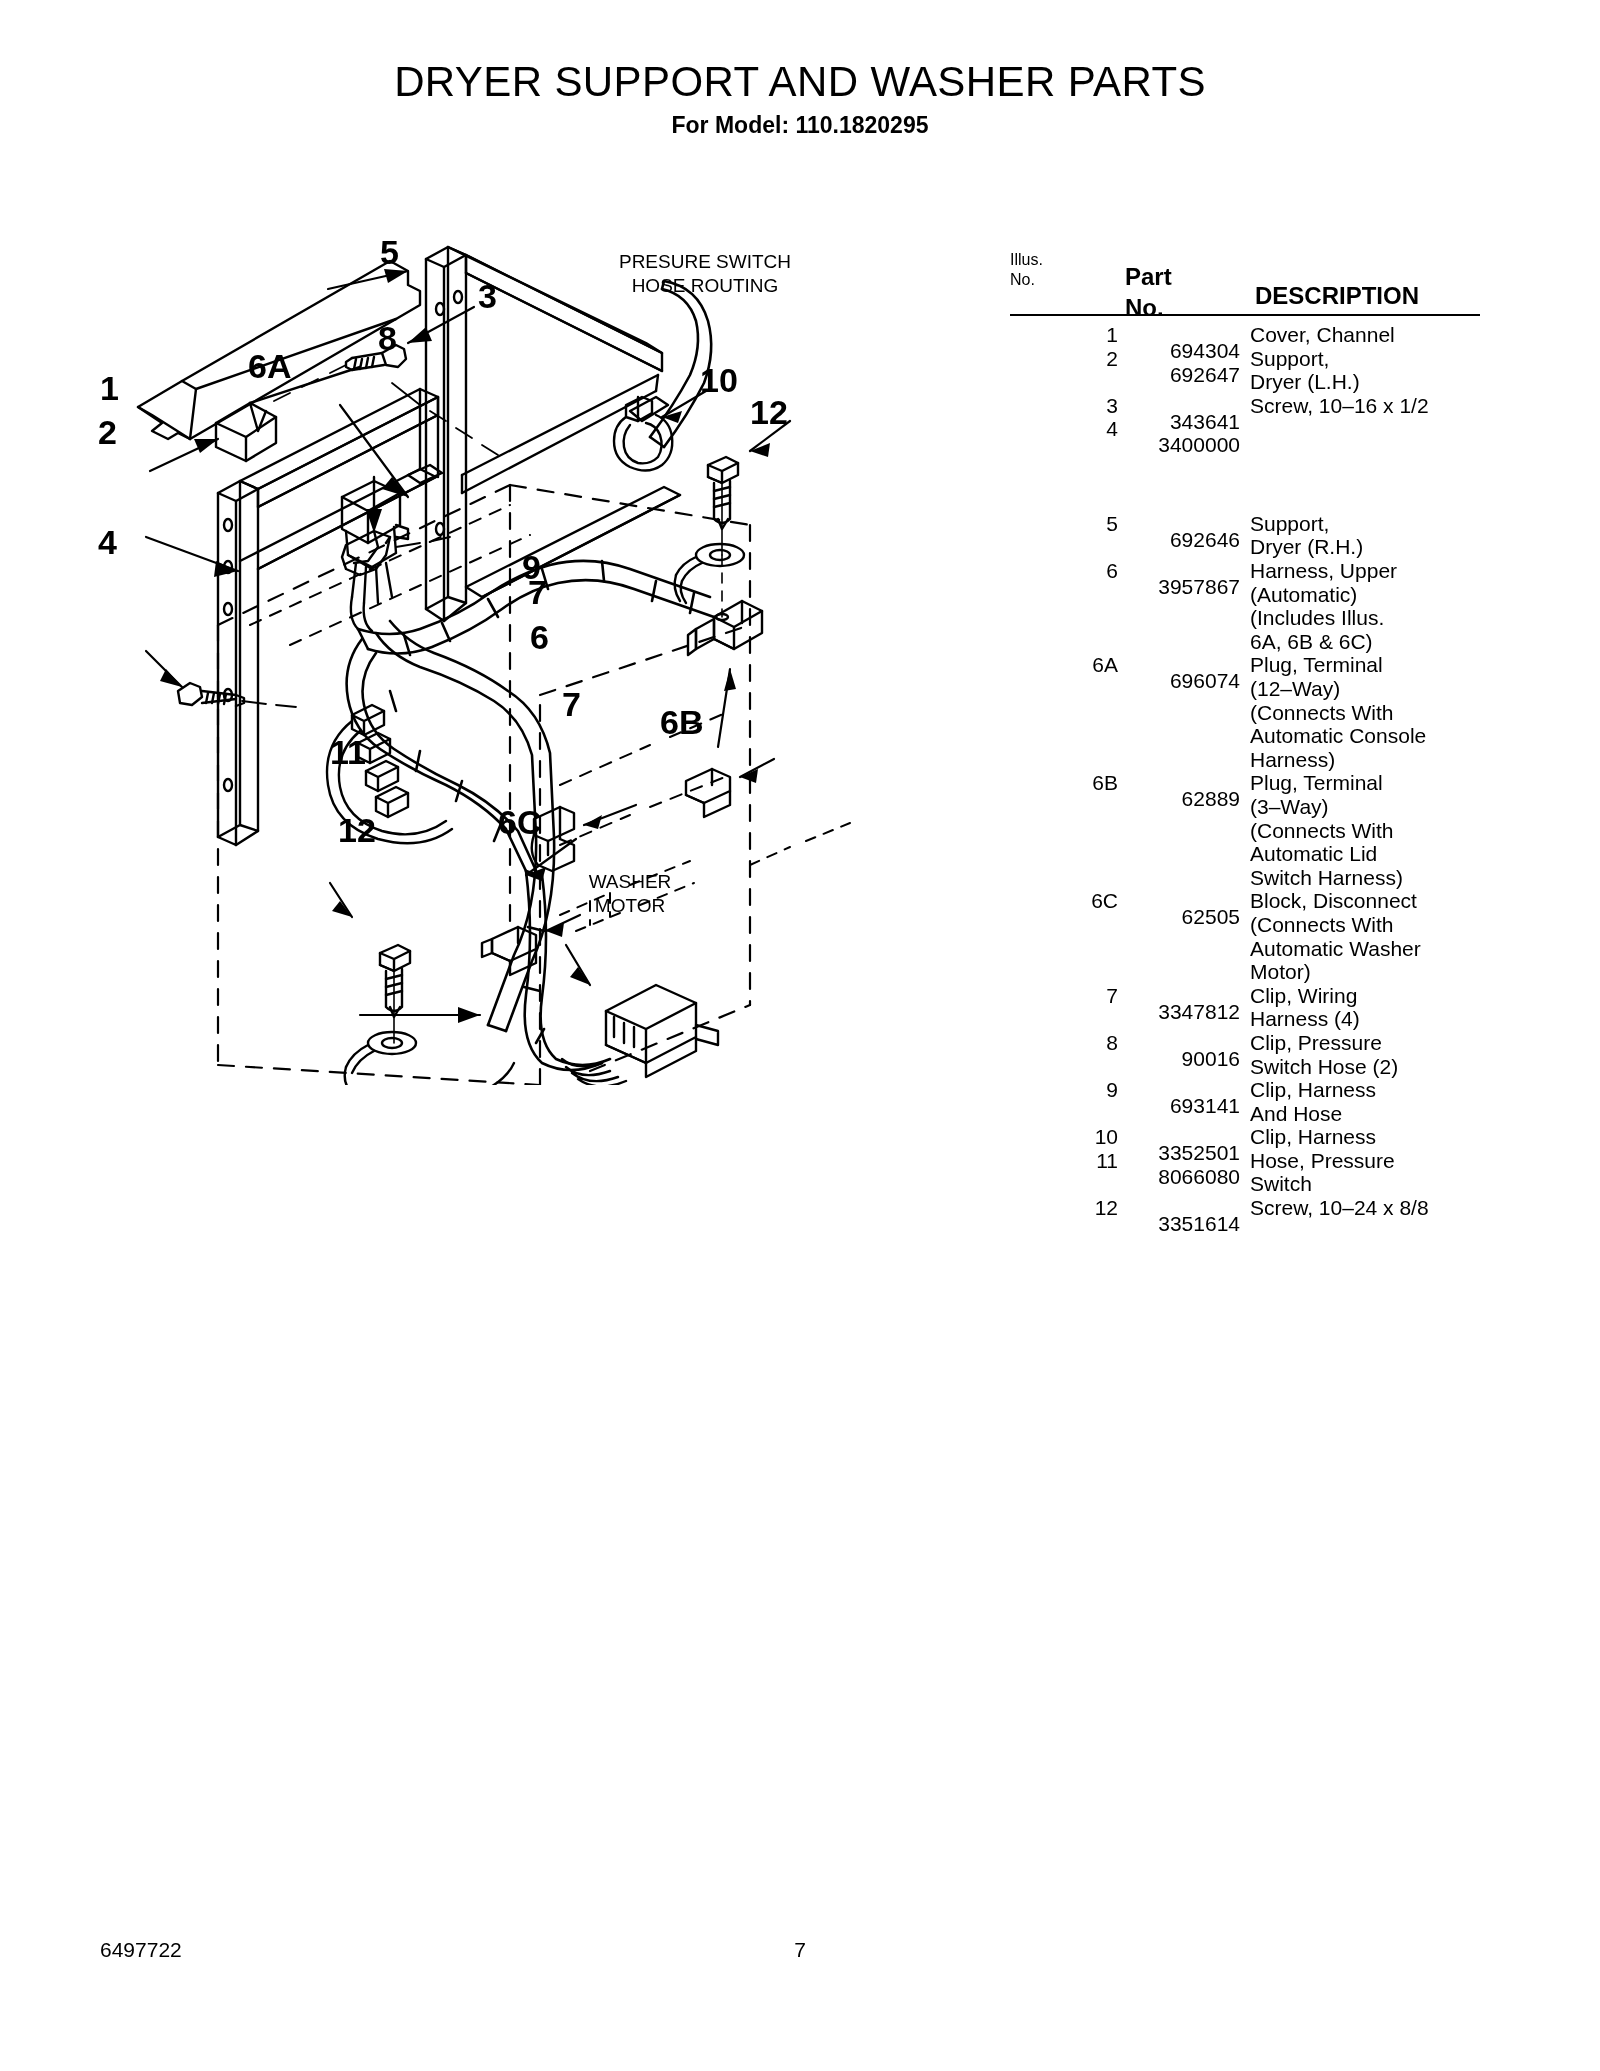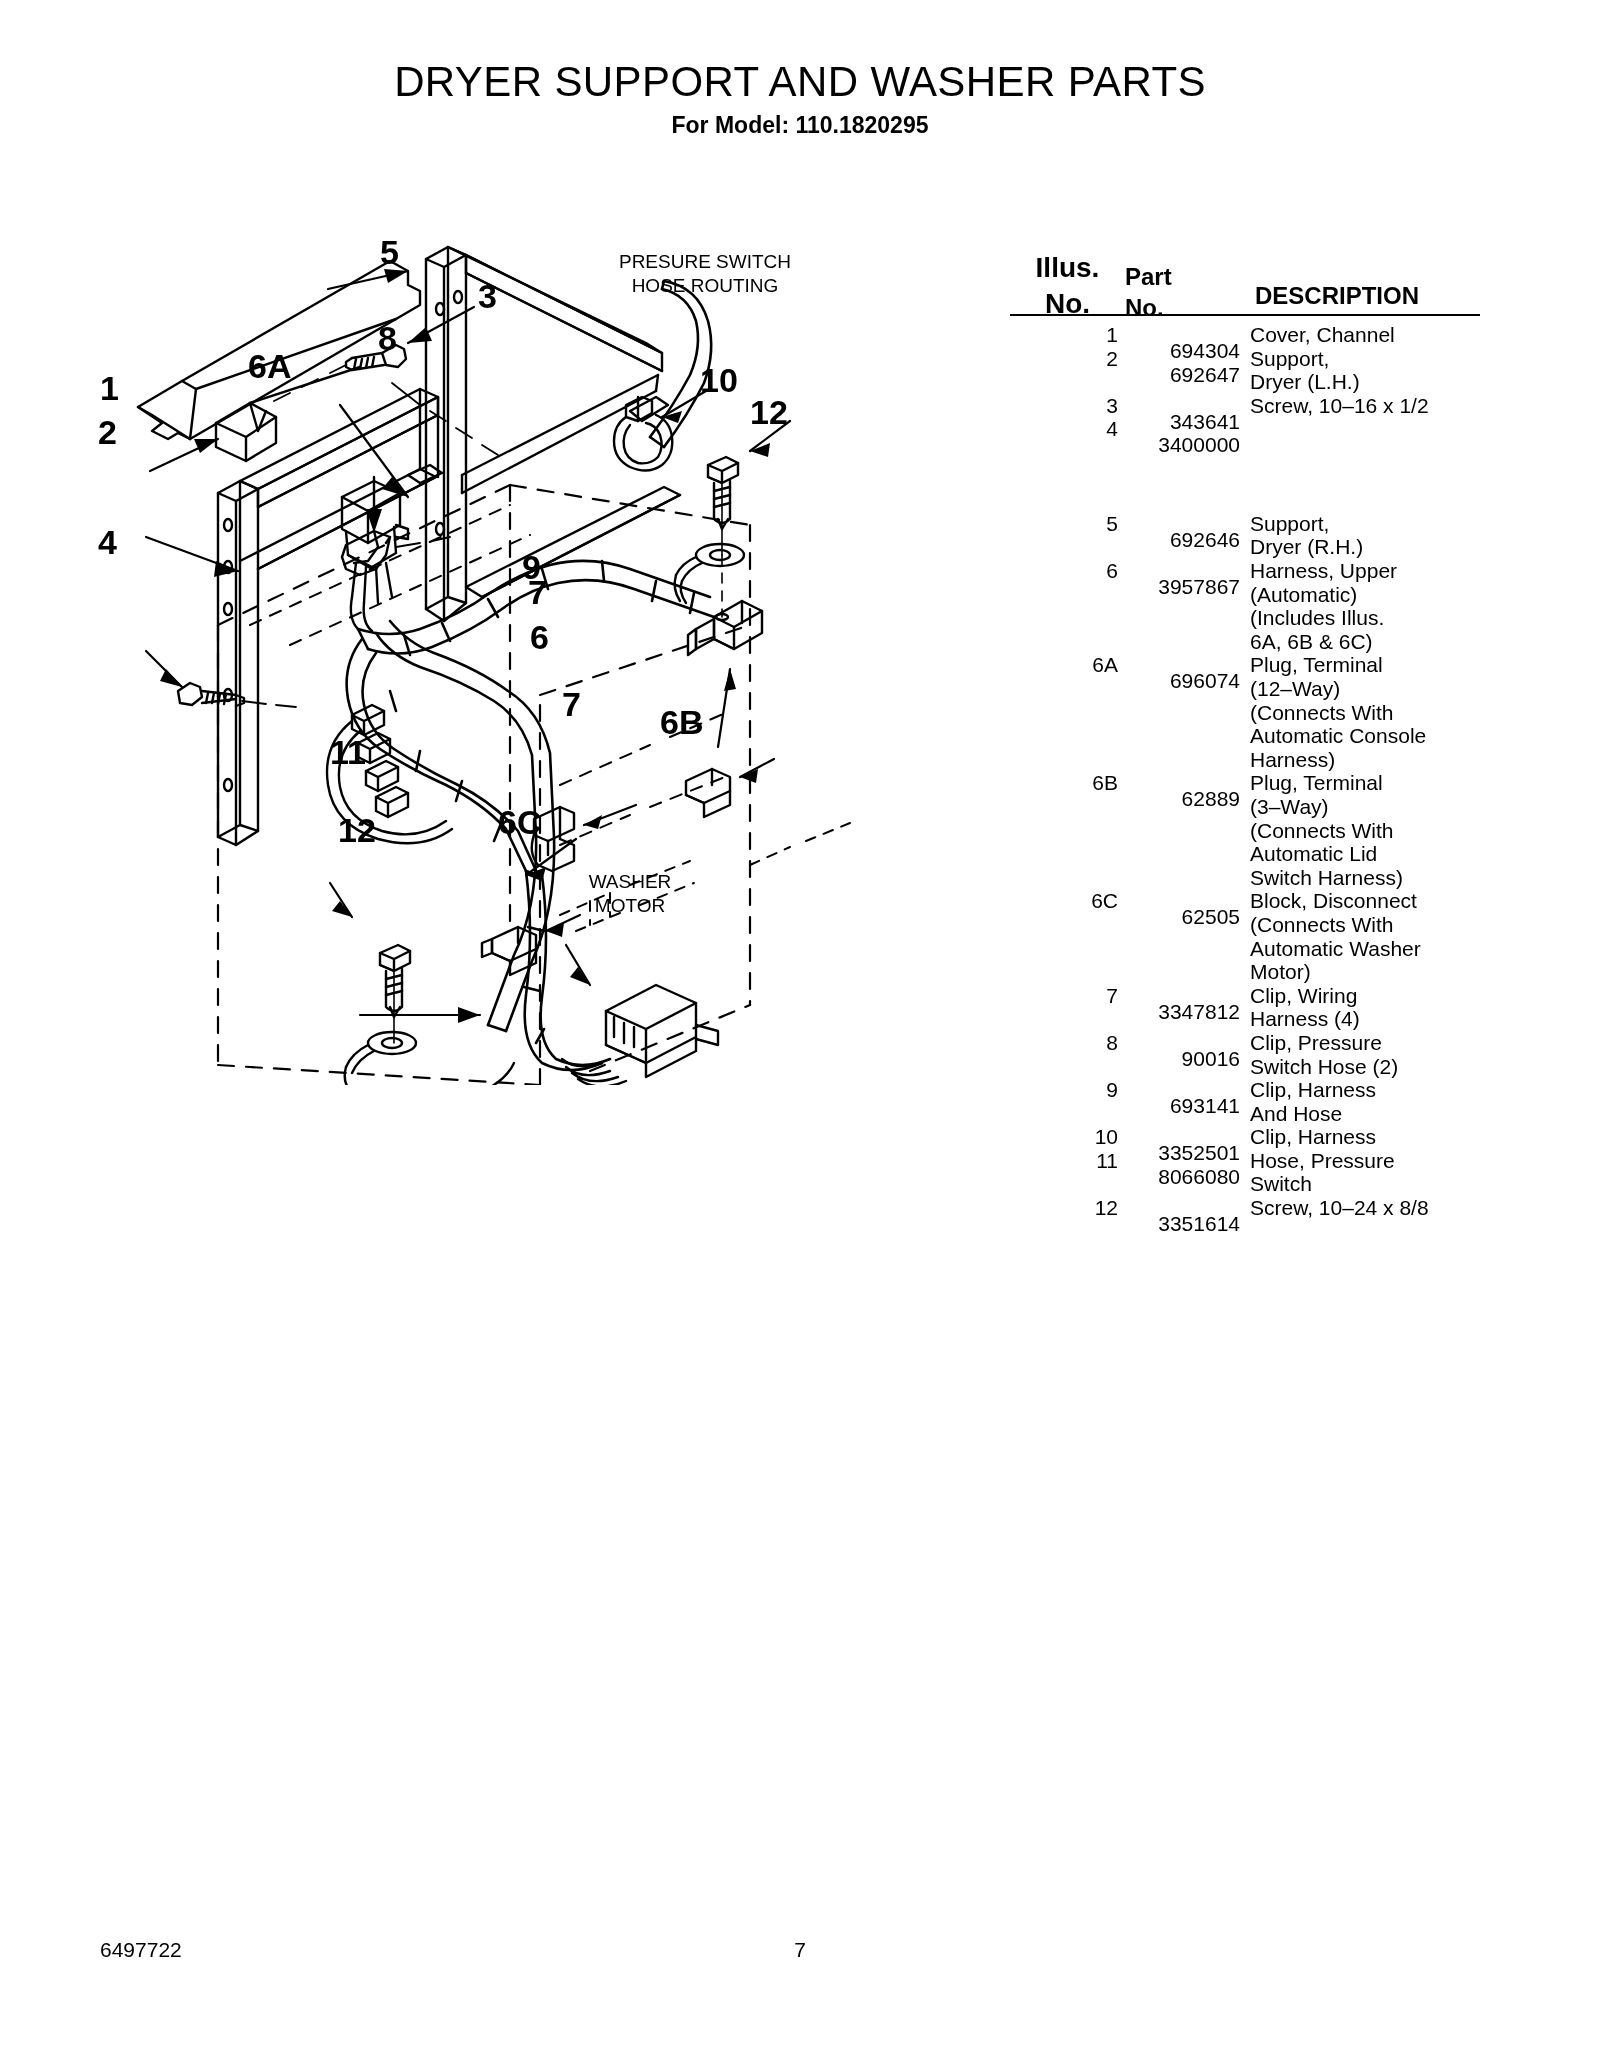--- a/index.html
+++ b/index.html
@@ -53,23 +53,23 @@
   }
   .pt-head {
     position: relative;
     height: 62px;
   }
   .pt-head .h-illus {
     position: absolute;
     left: 0;
     top: 0;
     width: 115px;
-    text-align: center;
-    font-size: 28px;
-    font-weight: bold;
+    text-align: left;
+    font-size: 16px;
+    font-weight: normal;
     line-height: 1.28;
   }
   .pt-head .h-part {
     position: absolute;
     left: 115px;
     top: 12px;
     width: 120px;
     font-size: 24px;
     font-weight: bold;
     line-height: 1.28;

